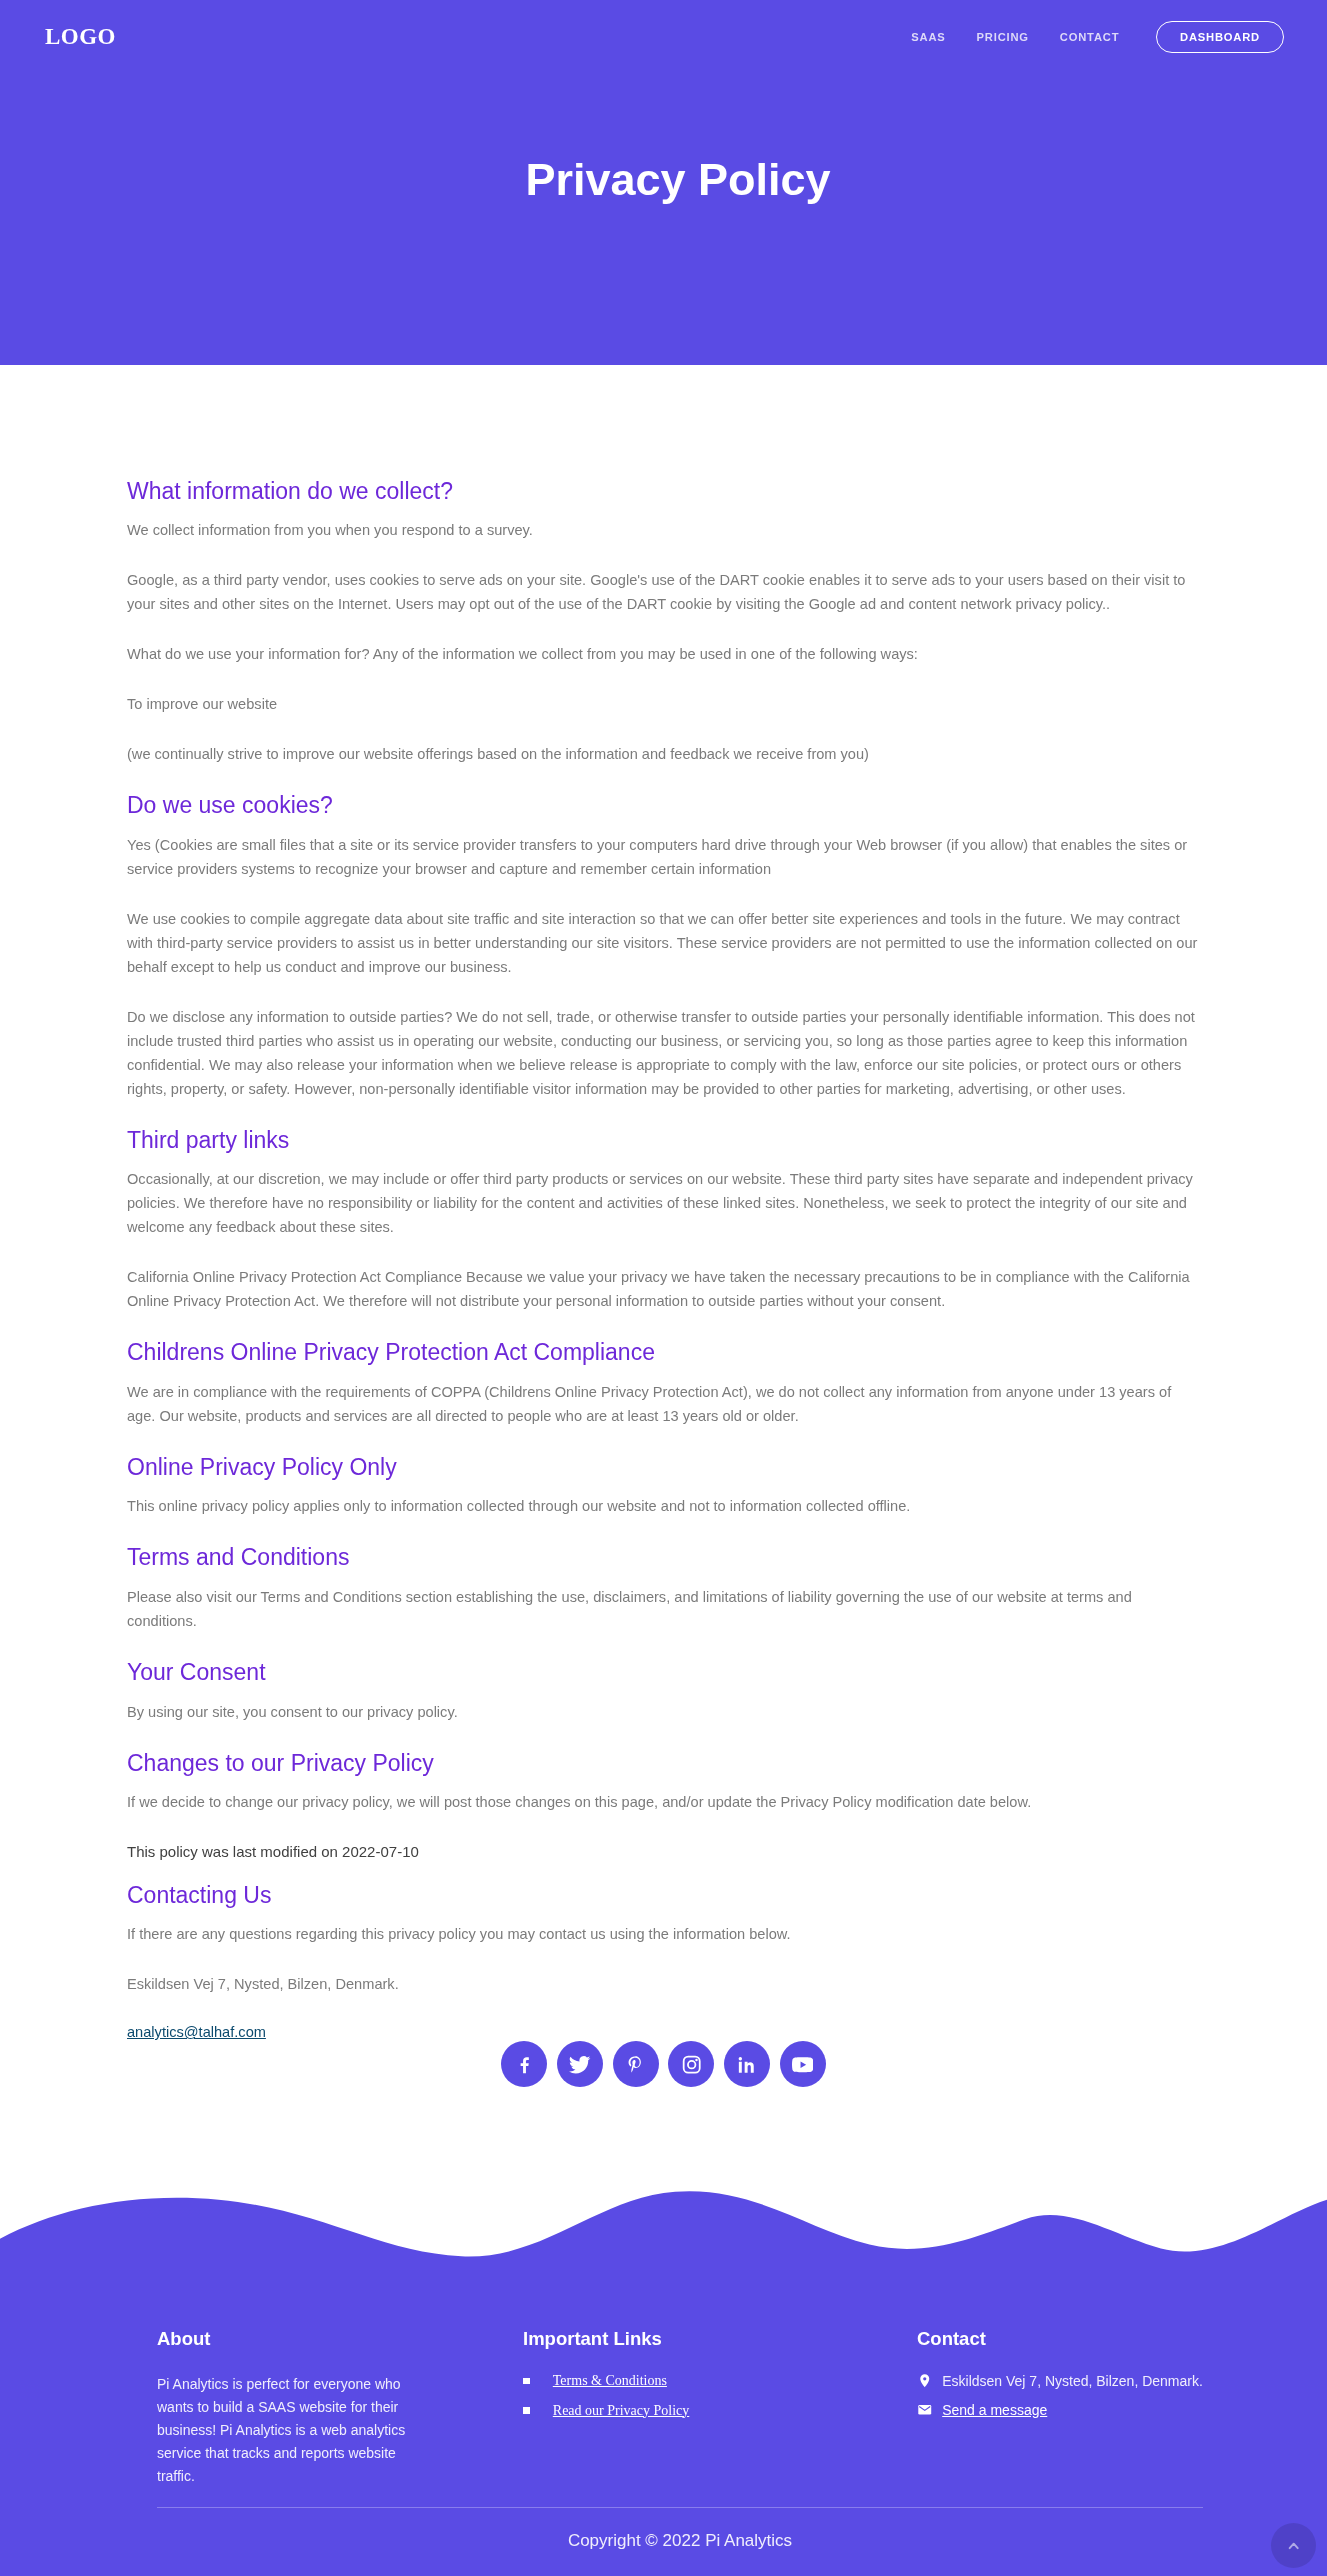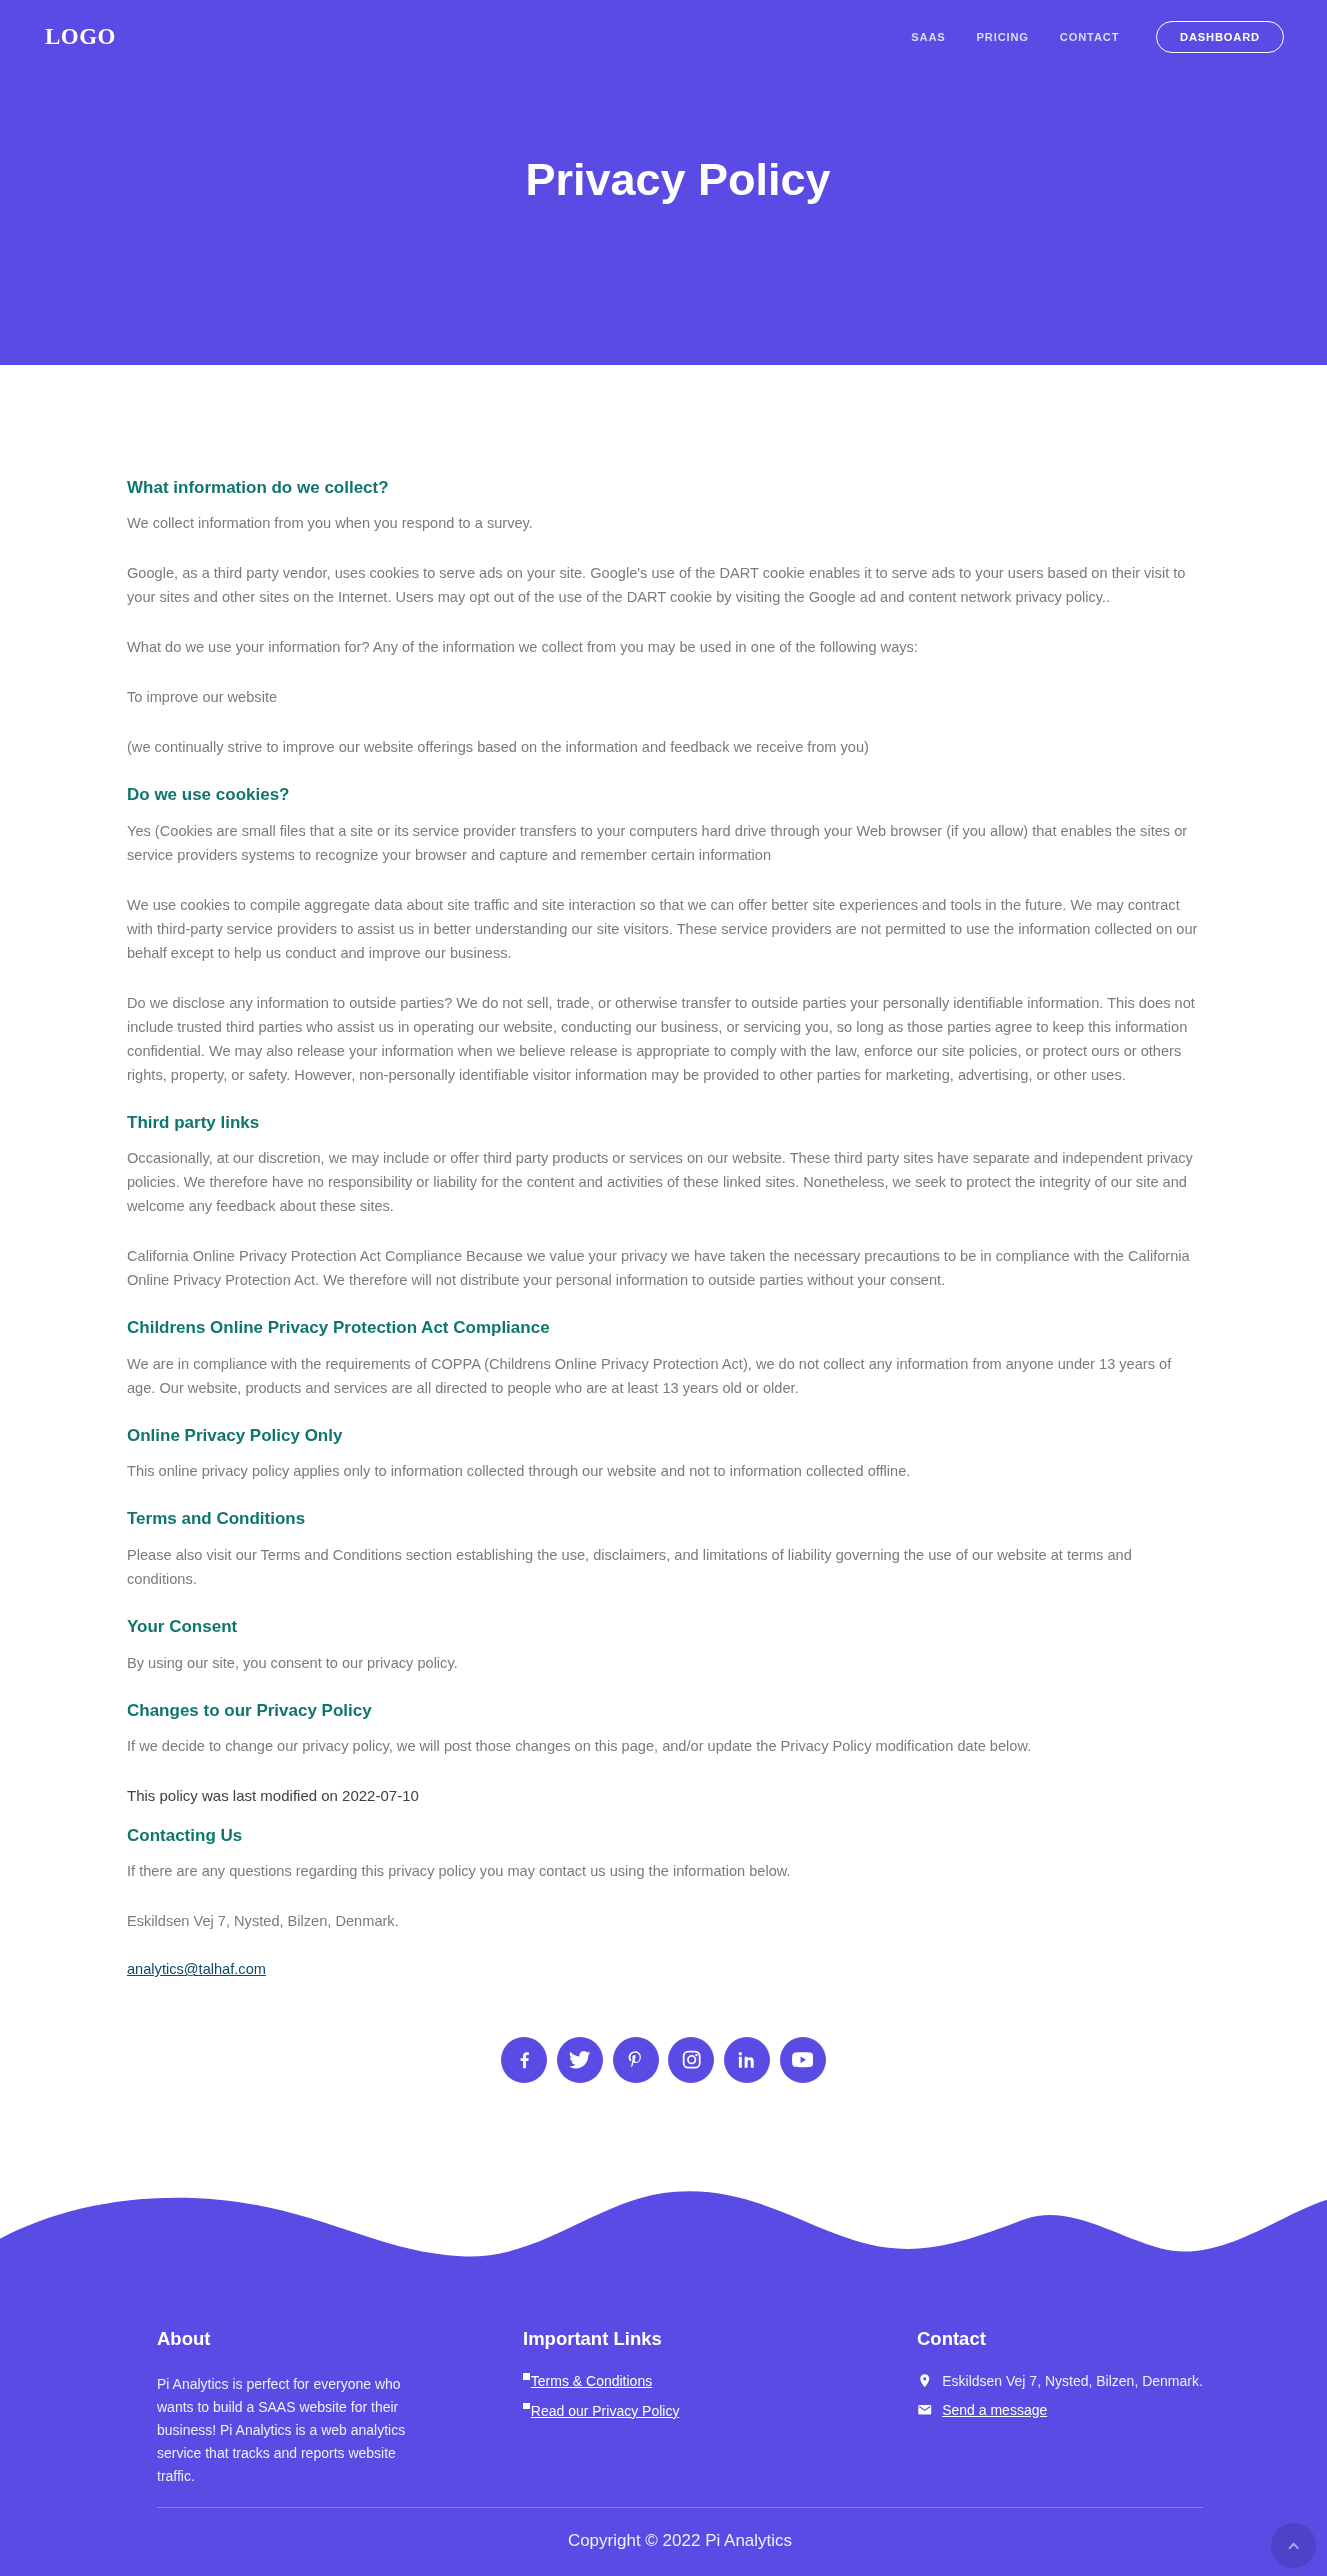--- a/index.html
+++ b/index.html
@@ -12,39 +12,39 @@
   .nav-row { display:flex; align-items:center; padding:21.4px 43px 0 45px; }
   .logo { font-size:23px; font-weight:800; letter-spacing:0.5px; color:#fff; cursor:pointer;font-family:Liberation Serif, serif; }
   .nav-links { margin-left:auto; display:flex; align-items:center; gap:31px; }
   .nav-item { font-size:11.2px; font-weight:700; letter-spacing:0.8px; color:#ddd9f8; cursor:pointer; }
   .dash-btn { border:1.9px solid #fff; border-radius:971px; padding:8.7px 23px; font-size:11.2px; font-weight:700; letter-spacing:0.8px; color:#fff; background:transparent; cursor:pointer; font-family:inherit; margin-left:5.8px; }
   .hero-title { text-align:center; margin-top:101px; font-size:45px; font-weight:700; color:#fff;padding-left:29px; }
 
   
   .white-section { height:1821px; flex:none; display:flex; flex-direction:column; overflow:hidden; }
   .container { width:1073px; margin:0 auto; padding-top:95px; }
-  .container h3 { font-size:17px; font-weight:700; color:#0f766e; margin:17.5px 0 13.6px; }
+  .container h3 { font-size:23px; font-weight:400; color:#6d28d9; margin:17.5px 0 13.6px; }
   .container p { font-size:14.6px; line-height:24px; color:#7b7b7b; margin:0 0 26px; }
   .container p.modified { font-size:15px; font-weight:400; color:#404040; margin:0 0 3.9px; }
   .email-link { display:inline-block; font-size:14.6px; color:#0c4a6e; text-decoration:underline; margin-top:1.9px; cursor:pointer; }
 
   
   .social-row { margin-top:auto; margin-bottom:103px; display:flex; justify-content:center; gap:9.7px; }
   .social-btn { width:46px; height:46px; border-radius:50%; background:#5a4be4; display:flex; align-items:center; justify-content:center; cursor:pointer; }
   .social-btn svg { width:21.4px; height:21.4px; display:block; }
 
   
   .wave-svg { display:block; width:1327px; height:82px; flex:none; }
 
   
   .footer { height:308px; flex:none; background:#5a4be4; color:#fff; position:relative;padding-left:33px; }
   .footer-cols { display:grid; grid-template-columns:366px 394px 1fr; padding:60px 124px 0; height:239px; }
   .footer h4 { font-size:18.5px; font-weight:700; margin-bottom:23px; color:#fff; }
   .about-text { font-size:14px; line-height:23px; max-width:255px; color:#f0eefc; }
-  .flink-row { display:flex; align-items:flex-start; gap:1px; margin-bottom:13.6px; }
+  .flink-row { display:flex; align-items:center; gap:23px; margin-bottom:13.6px;font-family:Liberation Serif, serif; }
   .sq-bullet { width:6.8px; height:6.8px; background:#fff; flex:none; }
   .flink { font-size:14px; color:#fff; text-decoration:underline; cursor:pointer; }
   .contact-row { display:flex; align-items:center; gap:9.7px; margin-bottom:12.6px; }
   .contact-row svg { width:15.5px; height:15.5px; flex:none; }
   .contact-text { font-size:14px; color:#f0eefc; }
   .contact-link { font-size:14px; color:#fff; text-decoration:underline; cursor:pointer; }
   .footer-divider { margin:0 124px; border:none; border-top:1px solid rgba(255,255,255,0.28); }
   .copyright { text-align:center; padding-top:23px; font-size:17px; color:#f0eefc; }
   .scroll-top { position:absolute; right:10.7px; bottom:7.8px; width:45px; height:45px; border-radius:50%; background:rgba(0,0,0,0.12); border:none; display:flex; align-items:center; justify-content:center; cursor:pointer; }
 </style>

